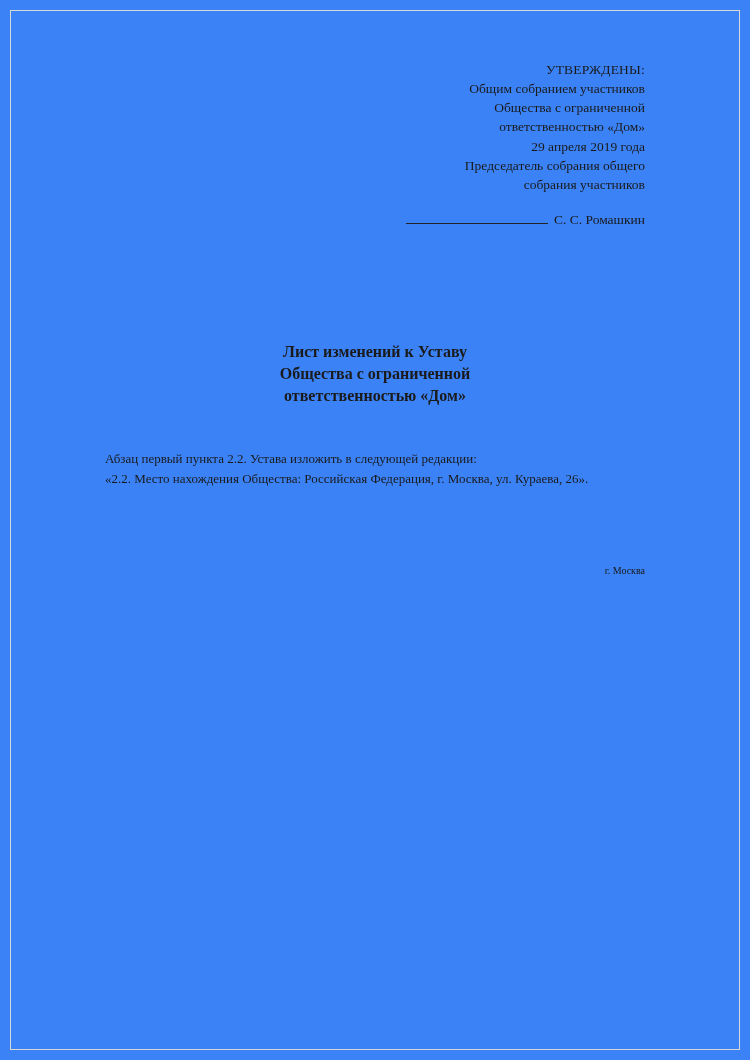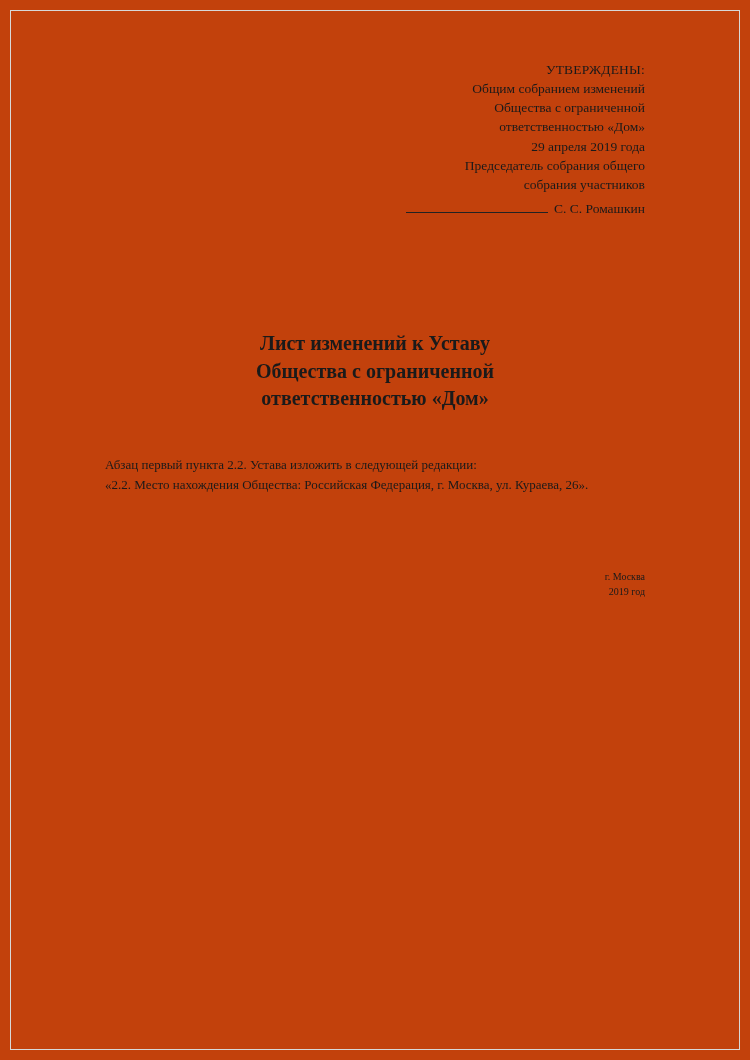--- a/index.html
+++ b/index.html
@@ -11,21 +11,21 @@
     width: 750px;
     height: 1060px;
     font-family: "Liberation Serif", serif;
     color: #1a1a1a;
     overflow: hidden;
   }
   .page {
     position: relative;
     width: 750px;
     height: 1060px;
-    background: #c2410c;
+    background: #3b82f6;
     box-sizing: border-box;
   }
   .page-border {
     position: absolute;
     left: 10px;
     top: 10px;
     width: 730px;
     height: 1040px;
     border: 1px solid #d8d8d8;
     box-sizing: border-box;
@@ -43,40 +43,40 @@
     font-size: 13.5px;
     line-height: 1.42;
   }
   .approval-title {
     letter-spacing: 0.2px;
   }
   .approval-line {
     white-space: nowrap;
   }
   .sign-row {
-    margin-top: 5px;
+    margin-top: 16px;
     display: flex;
     justify-content: flex-end;
     align-items: baseline;
     gap: 6px;
   }
   .sign-rule {
     display: inline-block;
     width: 142px;
     border-bottom: 1px solid #222;
     height: 12px;
   }
   .sign-name {
     white-space: nowrap;
   }
   .doc-title {
     margin-top: 112px;
     text-align: center;
     font-weight: bold;
-    font-size: 20px;
+    font-size: 16px;
     line-height: 1.38;
   }
   .doc-title div {
     white-space: nowrap;
   }
   .body-text {
     margin-top: 42px;
     font-size: 13px;
     line-height: 1.5;
     text-align: left;
@@ -95,21 +95,21 @@
 </head>
 <body>
 
 <div class="page">
   <div class="page-border"></div>
 
   <div class="content">
 
     <div class="approval-block">
       <div class="approval-title">УТВЕРЖДЕНЫ:</div>
-      <div class="approval-line">Общим собранием изменений</div>
+      <div class="approval-line">Общим собранием участников</div>
       <div class="approval-line">Общества с ограниченной</div>
       <div class="approval-line">ответственностью «Дом»</div>
       <div class="approval-line">29 апреля 2019 года</div>
       <div class="approval-line">Председатель собрания общего</div>
       <div class="approval-line">собрания участников</div>
       <div class="sign-row">
         <span class="sign-rule"></span>
         <span class="sign-name">С. С. Ромашкин</span>
       </div>
     </div>
@@ -120,17 +120,16 @@
       <div>ответственностью «Дом»</div>
     </div>
 
     <div class="body-text">
       <p>Абзац первый пункта 2.2. Устава изложить в следующей редакции:</p>
       <p>«2.2. Место нахождения Общества: Российская Федерация, г. Москва, ул. Кураева, 26».</p>
     </div>
 
     <div class="footer-block">
       <div>г. Москва</div>
-      <div>2019 год</div>
     </div>
 
   </div>
 </div>
 
 </body></html>

